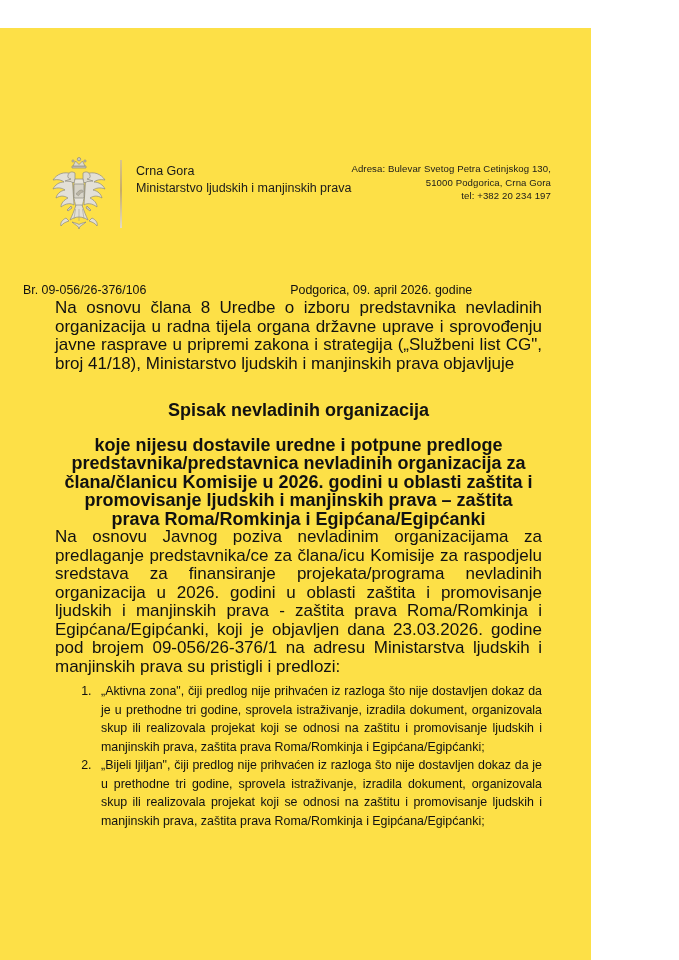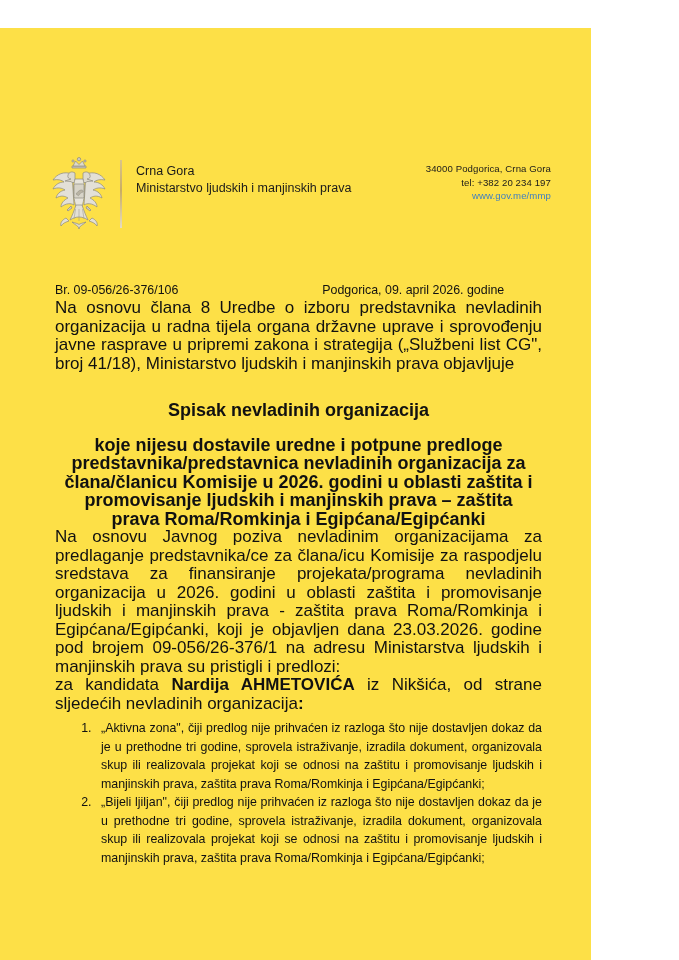--- a/index.html
+++ b/index.html
@@ -76,21 +76,21 @@
     padding-top: 6px;
     letter-spacing: 0.1px;
   }
   .address .url {
     color: #3f7fc1;
   }
 
   
   .refrow {
     display: flex;
-    padding: 47px 40px 0 55px;
+    padding: 47px 40px 0 23px;
     font-size: 12.4px;
     line-height: 18px;
   }
   .refrow .ref { flex: 0 0 auto; }
   .refrow .place { margin-left: 144px; }
 
   
   .body-block {
     padding: 0 49px 0 55px;
   }
@@ -179,43 +179,42 @@
 
       <div class="brand-divider"></div>
 
       <div class="brand-text">
         <div class="brand-line-1">Crna Gora</div>
         <div class="brand-line-2">Ministarstvo ljudskih i manjinskih prava</div>
       </div>
     </div>
 
     <div class="address">
-      <div>34000 Podgorica, Crna Gora</div>
+      <div>Adresa: Bulevar Svetog Petra Cetinjskog 130,</div>
+      <div>51000 Podgorica, Crna Gora</div>
       <div>tel: +382 20 234 197</div>
-      <div class="url">www.gov.me/mmp</div>
     </div>
   </div>
 
   <div class="refrow">
     <div class="ref">Br. 09-056/26-376/106</div>
     <div class="place">Podgorica, 09. april 2026. godine</div>
   </div>
 
   <div class="body-block">
 
     <p class="para para-intro">Na osnovu člana 8 Uredbe o izboru predstavnika nevladinih organizacija u radna tijela organa državne uprave i sprovođenju javne rasprave u pripremi zakona i strategija („Službeni list CG", broj 41/18), Ministarstvo ljudskih i manjinskih prava objavljuje</p>
 
     <div class="title-block">
       <div class="title-main">Spisak nevladinih organizacija</div>
       <div class="title-sub">koje nijesu dostavile uredne i potpune predloge predstavnika/predstavnica nevladinih organizacija za člana/članicu Komisije u 2026. godini u oblasti  zaštita i promovisanje ljudskih i manjinskih prava – zaštita prava Roma/Romkinja i Egipćana/Egipćanki</div>
     </div>
 
     <p class="para para-second">Na osnovu Javnog poziva nevladinim organizacijama za predlaganje predstavnika/ce za člana/icu Komisije za raspodjelu sredstava za finansiranje projekata/programa nevladinih organizacija u 2026. godini u oblasti zaštita i promovisanje ljudskih i manjinskih prava - zaštita prava Roma/Romkinja i Egipćana/Egipćanki, koji je objavljen dana 23.03.2026. godine pod brojem 09-056/26-376/1 na adresu Ministarstva ljudskih i manjinskih prava su pristigli i predlozi:</p>
 
-    <p class="para para-candidate"><span>za kandidata </span><b>Nardija AHMETOVIĆA</b><span> iz Nikšića, od strane sljedećih nevladinih organizacija</span><b>:</b></p>
 
     <ol class="org-list">
       <li>„Aktivna zona", čiji predlog nije prihvaćen iz razloga što nije dostavljen dokaz da je u prethodne tri godine, sprovela istraživanje, izradila dokument, organizovala skup ili realizovala projekat  koji se odnosi na zaštitu i promovisanje ljudskih i manjinskih prava, zaštita prava Roma/Romkinja i Egipćana/Egipćanki;</li>
       <li>„Bijeli ljiljan", čiji predlog nije prihvaćen iz razloga što nije dostavljen dokaz da je u prethodne tri godine, sprovela istraživanje, izradila dokument, organizovala skup ili realizovala projekat  koji se odnosi na zaštitu i promovisanje ljudskih i manjinskih prava, zaštita prava Roma/Romkinja i Egipćana/Egipćanki;</li>
     </ol>
 
   </div>
 </div>
 
 </body></html>

